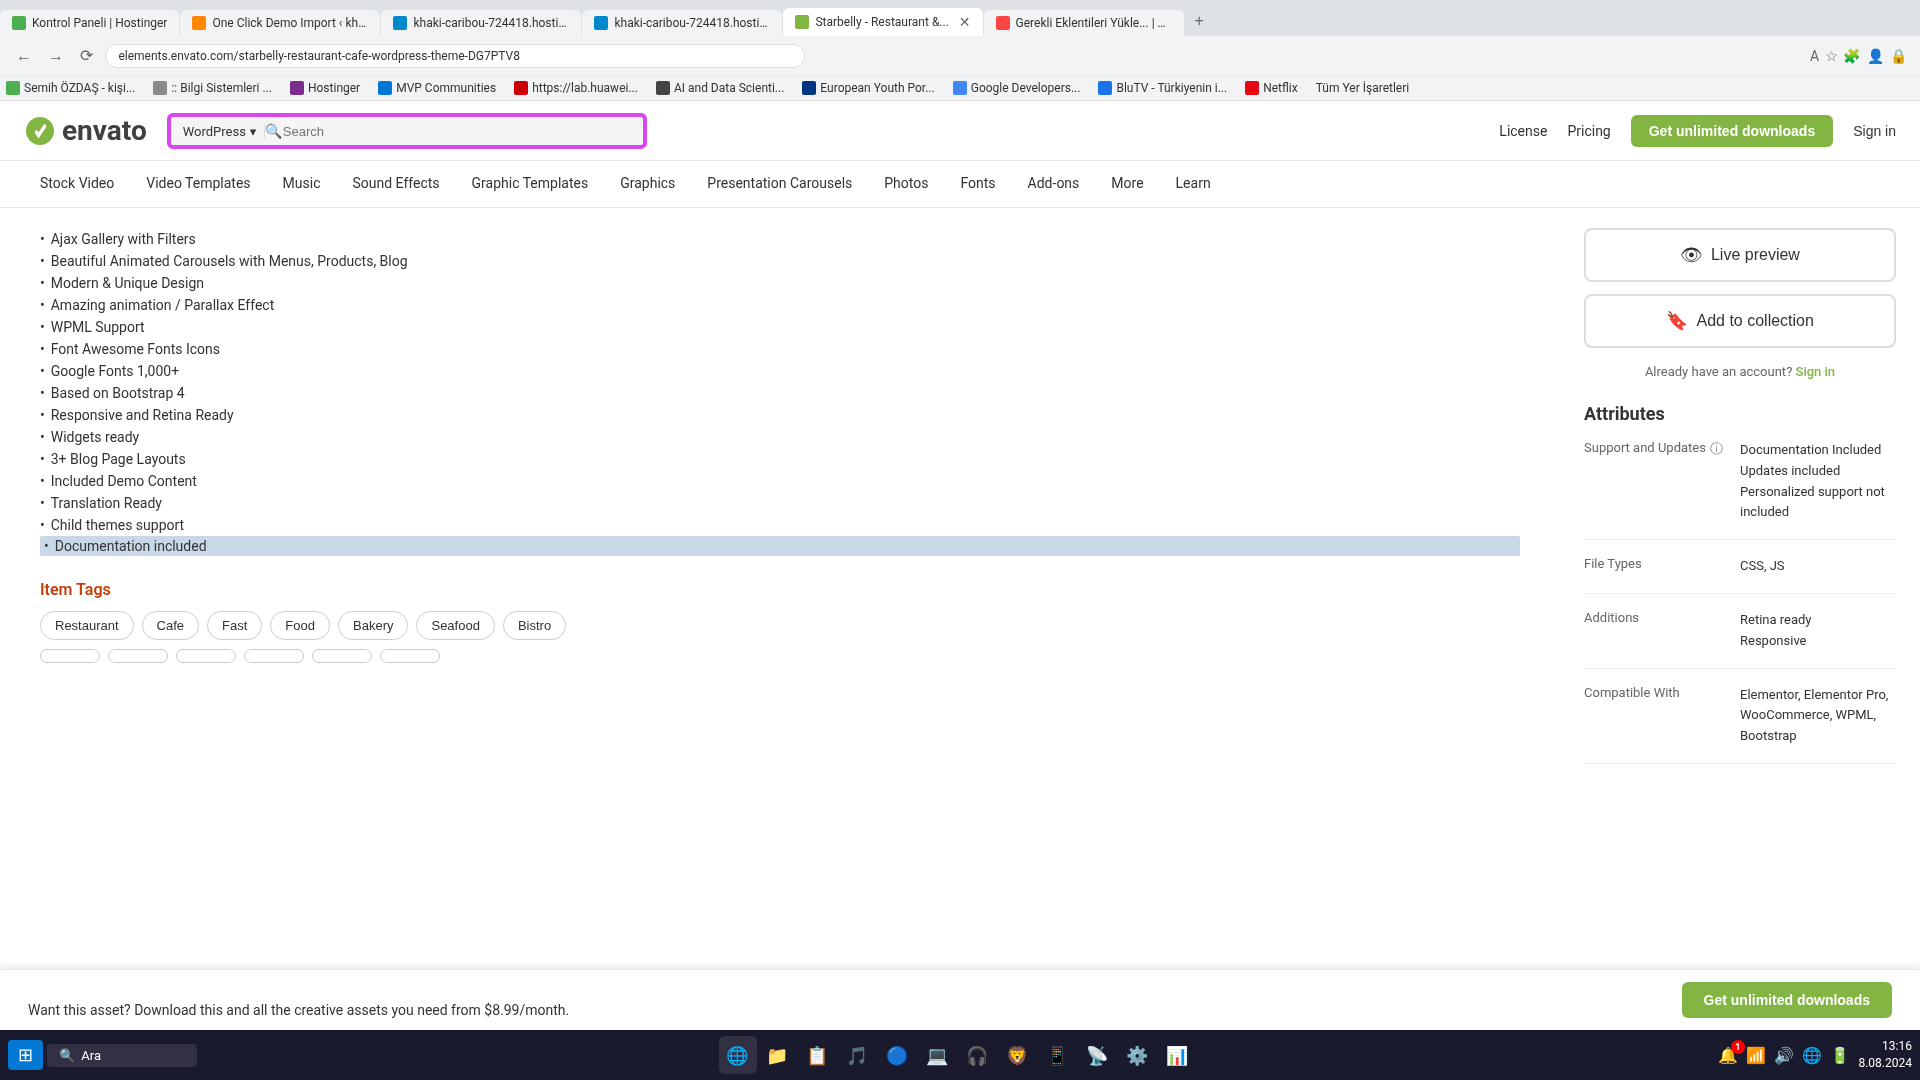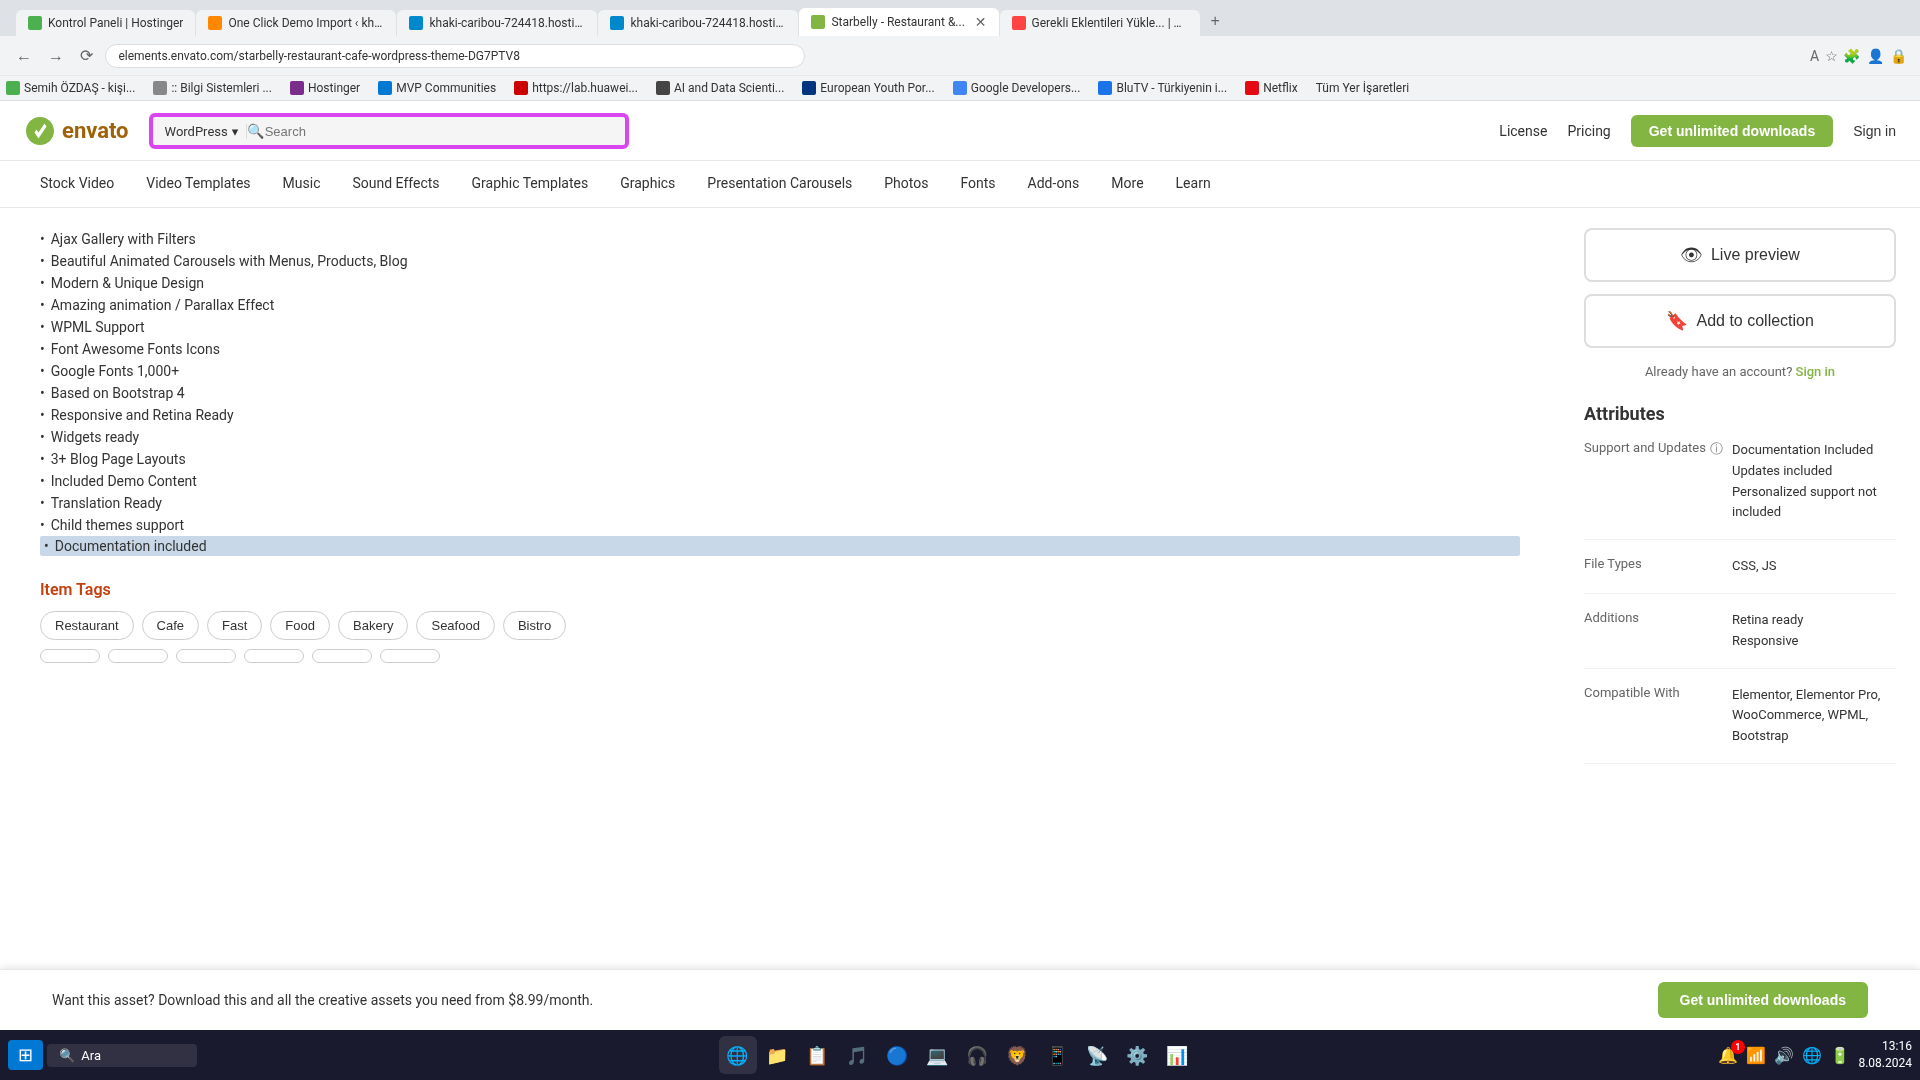--- a/index.html
+++ b/index.html
@@ -1,20 +1,20 @@
 <!DOCTYPE html>
 <html><head>
   <meta charset="utf-8">
   <style>
     * { margin: 0; padding: 0; box-sizing: border-box; }
     body { font-family: -apple-system, BlinkMacSystemFont, 'Segoe UI', Roboto, sans-serif; font-size: 14px; color: #333; background: #fff; overflow-x: hidden; }
 
     
     .browser-chrome { background: #f1f3f4; border-bottom: 1px solid #ddd; }
-    .browser-tabs { display: flex; align-items: flex-end; padding: 6px 16px 0; background: #dee1e6; gap: 1px; }
+    .browser-tabs { display: flex; align-items: flex-end; padding: 6px 0 0; background: #dee1e6; gap: 1px; }
     .browser-tab { display: flex; align-items: center; gap: 6px; padding: 6px 12px; background: #f1f3f4; border-radius: 6px 6px 0 0; font-size: 12px; color: #333; max-width: 200px; white-space: nowrap; overflow: hidden; cursor: pointer; }
     .browser-tab.active { background: #fff; }
     .browser-tab .tab-favicon { width: 14px; height: 14px; background: #4CAF50; border-radius: 2px; flex-shrink: 0; }
     .browser-tab .tab-close { margin-left: 4px; color: #666; font-size: 14px; flex-shrink: 0; cursor: pointer; }
     .browser-tab .tab-text { overflow: hidden; text-overflow: ellipsis; flex: 1; }
     .new-tab-btn { padding: 6px 10px; font-size: 16px; color: #666; cursor: pointer; background: transparent; border: none; }
     
     .browser-address-bar { display: flex; align-items: center; padding: 6px 12px; gap: 8px; background: #f1f3f4; }
     .nav-btn { background: none; border: none; color: #666; font-size: 16px; cursor: pointer; padding: 4px; }
     .address-bar-input { flex: 1; max-width: 700px; display: flex; align-items: center; background: #fff; border: 1px solid #ddd; border-radius: 20px; padding: 4px 12px; gap: 6px; }
@@ -24,21 +24,21 @@
     .bookmarks-bar { display: flex; align-items: center; padding: 3px 0; gap: 6px; border-top: 1px solid #e8e8e8; overflow: hidden; font-size: 12px; }
     .bookmark-item { display: flex; align-items: center; gap: 4px; padding: 2px 6px; border-radius: 4px; cursor: pointer; white-space: nowrap; color: #333; }
     .bm-icon { width: 14px; height: 14px; background: #4CAF50; border-radius: 2px; flex-shrink: 0; }
 
     
     .envato-site { min-height: 600px; }
 
     
     .envato-header { background: #fff; border-bottom: 1px solid #e8e8e8; padding: 0 24px; display: flex; align-items: center; gap: 20px; height: 60px; }
     .envato-logo { display: flex; align-items: center; gap: 6px; text-decoration: none; }
-    .logo-text { font-size: 22px; font-weight: 700; color: #a16207; }
+    .logo-text { font-size: 28px; font-weight: 700; color: #404040; }
     .header-search { display: flex; align-items: flex-end; background: #f5f5f5; border: 4px solid #d946ef; border-radius: 6px; padding: 6px 12px; width: 480px; }
     .search-dropdown { display: flex; align-items: center; gap: 4px; font-size: 13px; color: #333; border-right: 1px solid #ddd; padding-right: 8px; cursor: pointer; }
     .search-input { border: none; background: transparent; flex: 1; font-size: 13px; outline: none; color: #999; }
     .header-nav { display: flex; align-items: center; gap: 20px; margin-left: auto; }
     .header-nav a { text-decoration: none; color: #333; font-size: 14px; }
     .btn-unlimited { background: #82b541; color: #fff; padding: 8px 18px; border-radius: 6px; font-size: 14px; font-weight: 600; cursor: pointer; border: none; white-space: nowrap; }
     .btn-signin { color: #333; font-size: 14px; cursor: pointer; background: none; border: none; }
 
     
     .category-nav { display: flex; align-items: center; padding: 0 24px; border-bottom: 1px solid #e8e8e8; background: #fff; overflow-x: auto; }
@@ -64,26 +64,26 @@
     
     .right-panel { }
     .btn-live-preview { display: flex; align-items: center; justify-content: center; gap: 8px; width: 100%; padding: 14px; border: 2px solid #ddd; border-radius: 8px; background: #fff; font-size: 16px; font-weight: 500; color: #333; cursor: pointer; margin-bottom: 12px; }
     .btn-add-collection { display: flex; align-items: center; justify-content: center; gap: 8px; width: 100%; padding: 14px; border: 2px solid #ddd; border-radius: 8px; background: #fff; font-size: 16px; font-weight: 500; color: #333; cursor: pointer; margin-bottom: 16px; }
     .sign-in-prompt { text-align: center; font-size: 13px; color: #666; margin-bottom: 24px; }
     .sign-in-prompt a { color: #82b541; text-decoration: none; font-weight: 500; }
 
     
     .attributes-section { margin-top: 8px; }
     .attributes-title { font-size: 18px; font-weight: 700; color: #333; margin-bottom: 16px; }
-    .attribute-row { display: flex; gap: 8px; margin-bottom: 16px; padding-bottom: 16px; border-bottom: 1px solid #f0f0f0; }
+    .attribute-row { display: flex; gap: 16px; margin-bottom: 16px; padding-bottom: 16px; border-bottom: 1px solid #f0f0f0; }
     .attribute-label { width: 140px; flex-shrink: 0; font-size: 13px; color: #666; display: flex; align-items: flex-start; gap: 4px; }
     .attribute-value { flex: 1; font-size: 13px; color: #333; line-height: 1.6; }
 
     
-    .bottom-bar { position: fixed; bottom: 50px; left: 0; right: 0; background: #fff; border-top: 1px solid #e8e8e8; padding: 12px 52px; display: flex; align-items: center; justify-content: space-between; box-shadow: 0 -2px 8px rgba(0,0,0,0.1); z-index: 100; }
+    .bottom-bar { position: fixed; bottom: 50px; left: 0; right: 0; background: #fff; border-top: 1px solid #e8e8e8; padding: 12px 28px; display: flex; align-items: flex-end; justify-content: space-between; box-shadow: 0 -2px 8px rgba(0,0,0,0.1); z-index: 100; }
     .bottom-bar-text { font-size: 14px; color: #333; }
     .btn-unlimited-bottom { background: #82b541; color: #fff; padding: 10px 22px; border-radius: 6px; font-size: 14px; font-weight: 600; cursor: pointer; border: none; white-space: nowrap; }
 
     
     .taskbar { position: fixed; bottom: 0; left: 0; right: 0; height: 50px; background: #1a1a2e; display: flex; align-items: center; padding: 0 8px; gap: 4px; z-index: 200; }
     .taskbar-start { background: #0078d4; border: none; padding: 4px 10px; border-radius: 4px; cursor: pointer; color: #fff; font-size: 18px; display: flex; align-items: center; }
     .taskbar-search { display: flex; align-items: center; gap: 6px; background: rgba(255,255,255,0.1); border-radius: 4px; padding: 4px 12px; cursor: pointer; color: #fff; font-size: 13px; min-width: 150px; }
     .taskbar-apps { display: flex; align-items: center; gap: 2px; flex: 1; justify-content: center; }
     .taskbar-app { width: 38px; height: 38px; border-radius: 6px; display: flex; align-items: center; justify-content: center; cursor: pointer; font-size: 18px; position: relative; }
     .taskbar-tray { display: flex; align-items: center; gap: 8px; margin-left: auto; }

